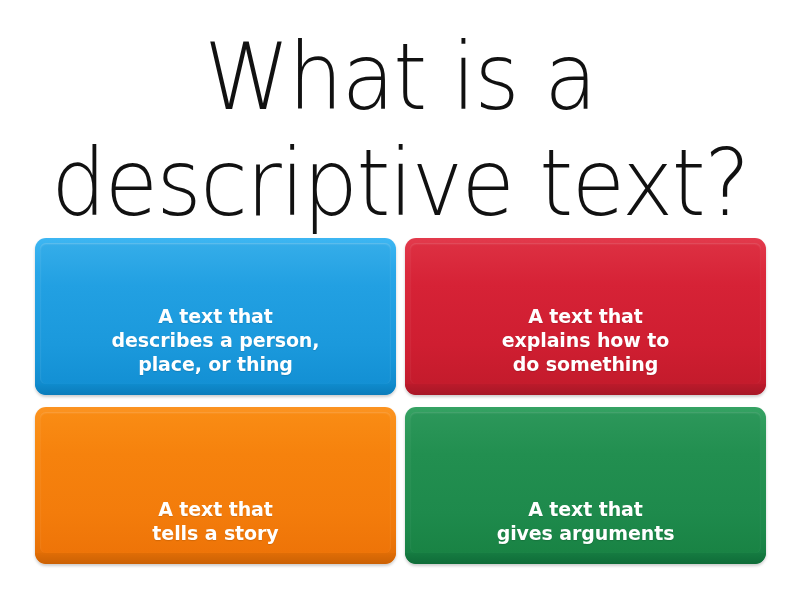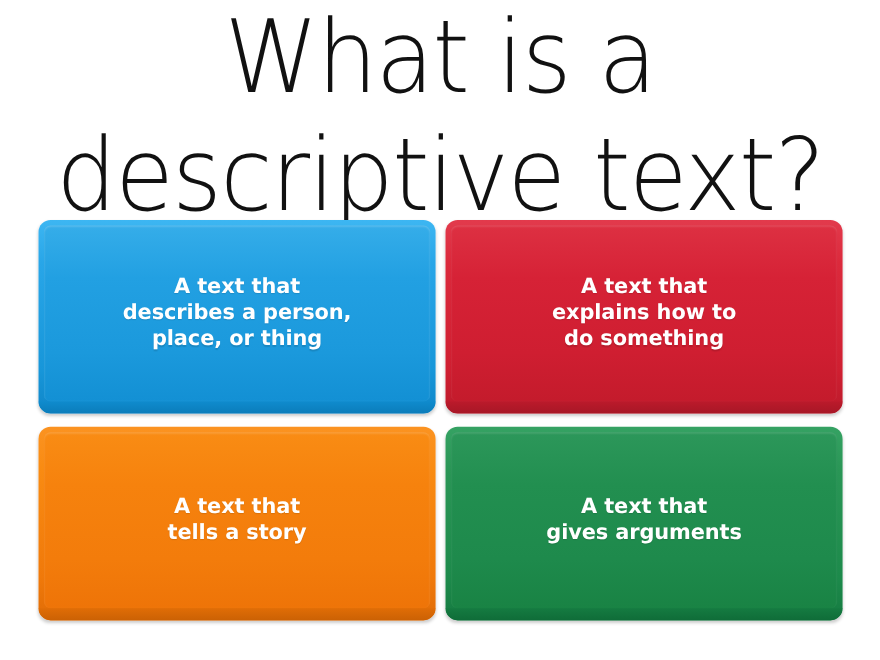--- a/index.html
+++ b/index.html
@@ -18,23 +18,23 @@
     width: 800px;
     height: 600px;
     position: relative;
     display: flex;
     flex-direction: column;
     box-sizing: border-box;
   }
 
   
   .question-area {
-    height: 200px;
+    height: 238px;
     display: flex;
-    align-items: flex-start;
+    align-items: flex-end;
     justify-content: center;
     padding: 0 14px;
     box-sizing: border-box;
   }
   .question-text {
     font-family: "DejaVu Sans", sans-serif;
     font-weight: 300;
     font-size: 92px;
     line-height: 1.16;
     letter-spacing: -1.5px;
@@ -55,21 +55,21 @@
     row-gap: 12px;
     padding: 0 34px 36px 35px;
     box-sizing: border-box;
   }
 
   .answer-card {
     position: relative;
     border-radius: 11px;
     box-sizing: border-box;
     display: flex;
-    align-items: center;
+    align-items: flex-end;
     justify-content: center;
     cursor: pointer;
     overflow: hidden;
     padding: 10px 6px 13px 6px;
     box-shadow: 0 2px 3px rgba(0,0,0,0.20);
   }
 
   
   .answer-card::before {
     content: "";

